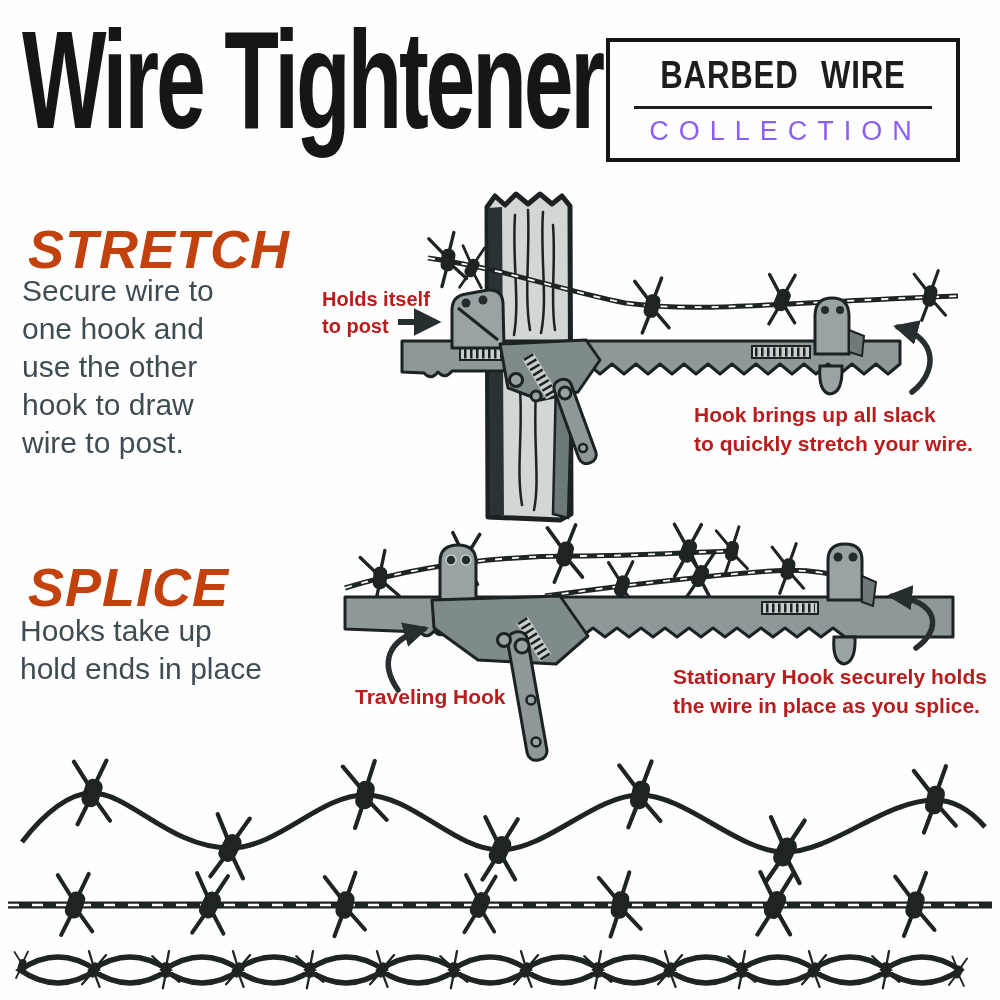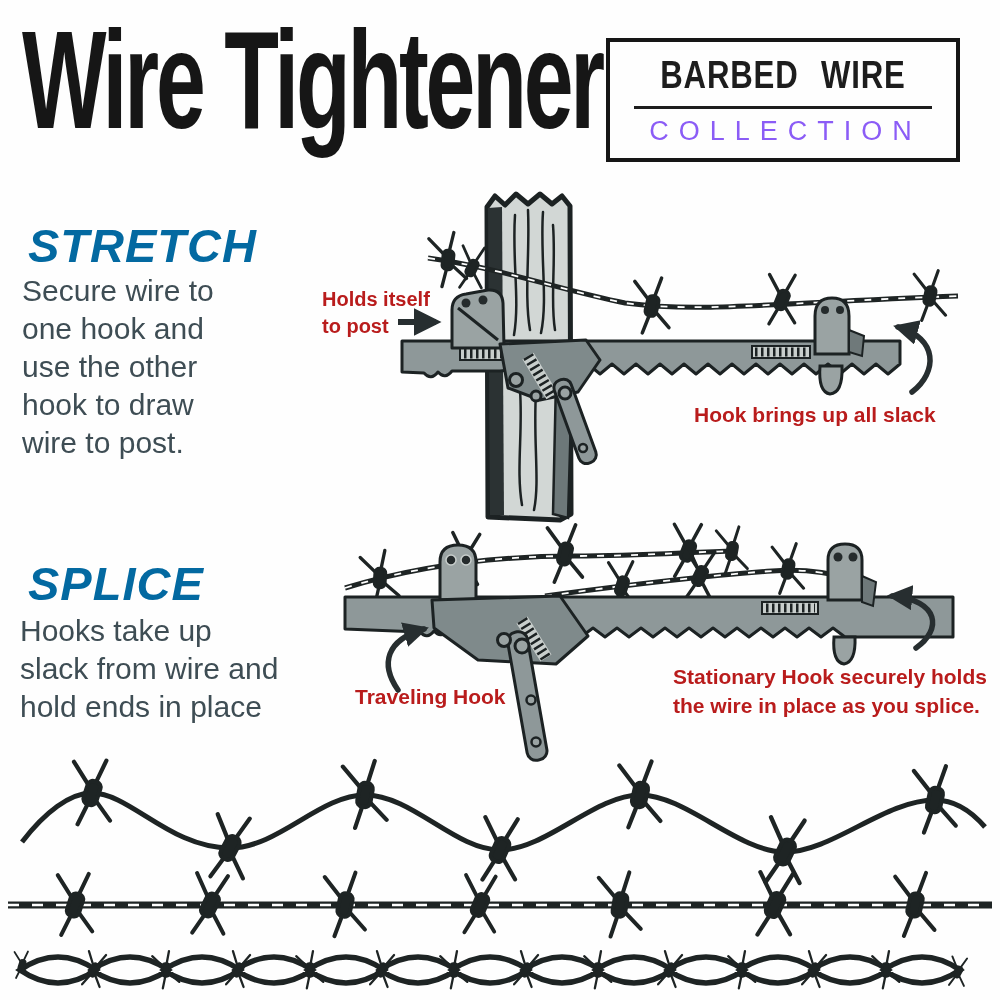--- a/index.html
+++ b/index.html
@@ -23,21 +23,21 @@
     letter-spacing:1px;word-spacing:16px;white-space:nowrap;
     transform:scaleX(0.82);transform-origin:50% 50%;
   }
   .badge-rule{width:298px;height:3px;background:#1d1d1d;margin:9px auto 7px auto;}
   .badge-bottom{
     font-size:27px;font-weight:normal;color:#8b5cf6;letter-spacing:10px;
     white-space:nowrap;margin-left:5px;
   }
   
   .sec-heading{
-    font-size:47px;font-weight:bold;font-style:italic;color:#0369a1;
+    font-size:54px;font-weight:bold;font-style:italic;color:#c2410c;
     letter-spacing:1px;white-space:nowrap;line-height:1;
   }
   .sec-body{font-size:30px;color:#3e4d54;line-height:38px;}
   .sec-body span{display:block;white-space:nowrap;}
   .callout{font-weight:bold;color:#b91c1c;line-height:27px;font-size:20px;}
   .callout span{display:block;white-space:nowrap;}
   .callout-lg{font-size:21px;line-height:29px;}
   svg{display:block;}
 </style>
 </head>
@@ -60,26 +60,26 @@
   <span>wire to post.</span>
 </div>
 
 <div class="abs callout" style="left:322px;top:286px;">
   <span>Holds itself</span>
   <span>to post</span>
 </div>
 
 <div class="abs callout callout-lg" style="left:694px;top:400px;">
   <span>Hook brings up all slack</span>
+  <span>to quickly stretch your wire.</span>
 </div>
 
 <div class="abs sec-heading" style="left:28px;top:560px;">SPLICE</div>
 <div class="abs sec-body" style="left:20px;top:612px;">
   <span>Hooks take up</span>
-  <span>slack from wire and</span>
   <span>hold ends in place</span>
 </div>
 
 <div class="abs callout callout-lg" style="left:355px;top:682px;">
   <span>Traveling Hook</span>
 </div>
 
 <div class="abs callout callout-lg" style="left:673px;top:662px;">
   <span>Stationary Hook securely holds</span>
   <span>the wire in place as you splice.</span>

